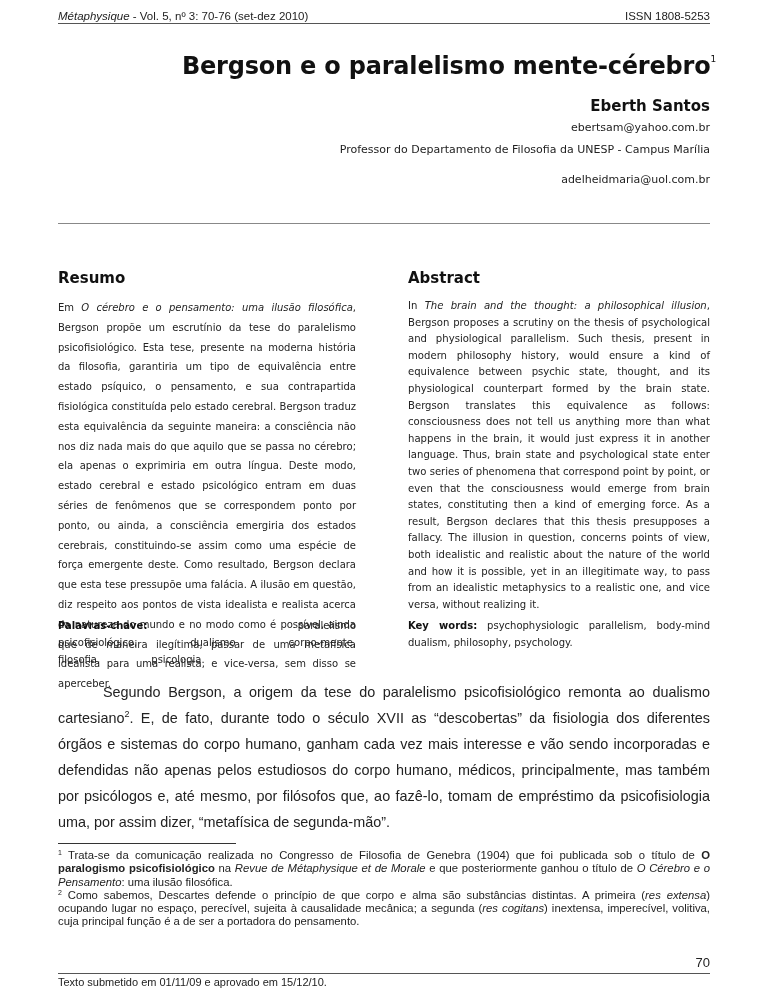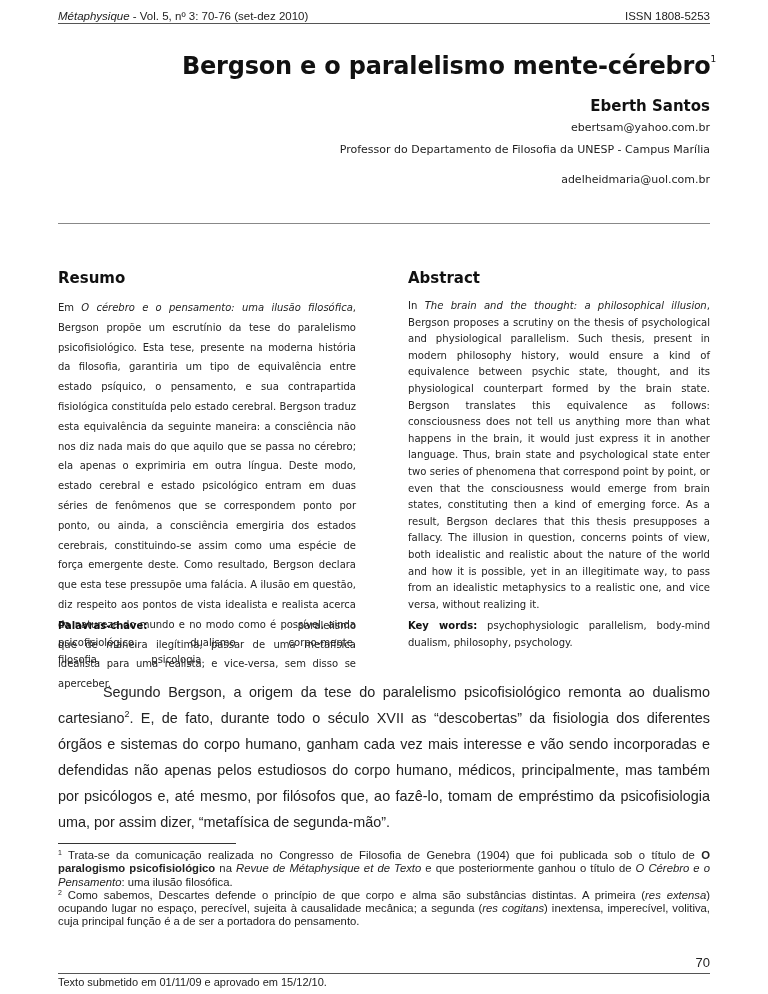--- a/index.html
+++ b/index.html
@@ -105,19 +105,19 @@
 <div class="col right">
   <h2>Abstract</h2>
   <p class="body"><span>In </span><i>The brain and the thought: a philosophical illusion</i><span>, Bergson proposes a scrutiny on the thesis of psychological and physiological parallelism. Such thesis, present in modern philosophy history, would ensure a kind of equivalence between psychic state, thought, and its physiological counterpart formed by the brain state. Bergson translates this equivalence as follows: consciousness does not tell us anything more than what happens in the brain, it would just express it in another language. Thus, brain state and psychological state enter two series of phenomena that correspond point by point, or even that the consciousness would emerge from brain states, constituting then a kind of emerging force. As a result, Bergson declares that this thesis presupposes a fallacy. The illusion in question, concerns points of view, both idealistic and realistic about the nature of the world and how it is possible, yet in an illegitimate way, to pass from an idealistic metaphysics to a realistic one, and vice versa, without realizing it.</span></p>
 </div>
 <div class="keywords kw-right"><b>Key words:</b><span> psychophysiologic parallelism, body-mind dualism, philosophy, psychology.</span></div>
 
 <p class="main-text"><span>Segundo Bergson, a origem da tese do paralelismo psicofisiológico remonta ao dualismo cartesiano</span><sup>2</sup><span>. E, de fato, durante todo o século XVII as “descobertas” da fisiologia dos diferentes órgãos e sistemas do corpo humano, ganham cada vez mais interesse e vão sendo incorporadas e defendidas não apenas pelos estudiosos do corpo humano, médicos, principalmente, mas também por psicólogos e, até mesmo, por filósofos que, ao fazê-lo, tomam de empréstimo da psicofisiologia uma, por assim dizer, “metafísica de segunda-mão”.</span></p>
 
 <div class="fn-rule"></div>
 <div class="footnotes">
-  <div><sup>1</sup><span> Trata-se da comunicação realizada no Congresso de Filosofia de Genebra (1904) que foi publicada sob o título de </span><b>O paralogismo psicofisiológico</b><span> na </span><i>Revue de Métaphysique et de Texto</i><span> e que posteriormente ganhou o título de </span><i>O Cérebro e o Pensamento</i><span>: uma ilusão filosófica.</span></div>
+  <div><sup>1</sup><span> Trata-se da comunicação realizada no Congresso de Filosofia de Genebra (1904) que foi publicada sob o título de </span><b>O paralogismo psicofisiológico</b><span> na </span><i>Revue de Métaphysique et de Morale</i><span> e que posteriormente ganhou o título de </span><i>O Cérebro e o Pensamento</i><span>: uma ilusão filosófica.</span></div>
   <div><sup>2</sup><span> Como sabemos, Descartes defende o princípio de que corpo e alma são substâncias distintas. A primeira (</span><i>res extensa</i><span>) ocupando lugar no espaço, perecível, sujeita à causalidade mecânica; a segunda (</span><i>res cogitans</i><span>) inextensa, imperecível, volitiva, cuja principal função é a de ser a portadora do pensamento.</span></div>
 </div>
 
 <div class="page-number">70</div>
 <div class="foot-rule"></div>
 <div class="submitted">Texto submetido em 01/11/09 e aprovado em 15/12/10.</div>
 
 </body></html>

